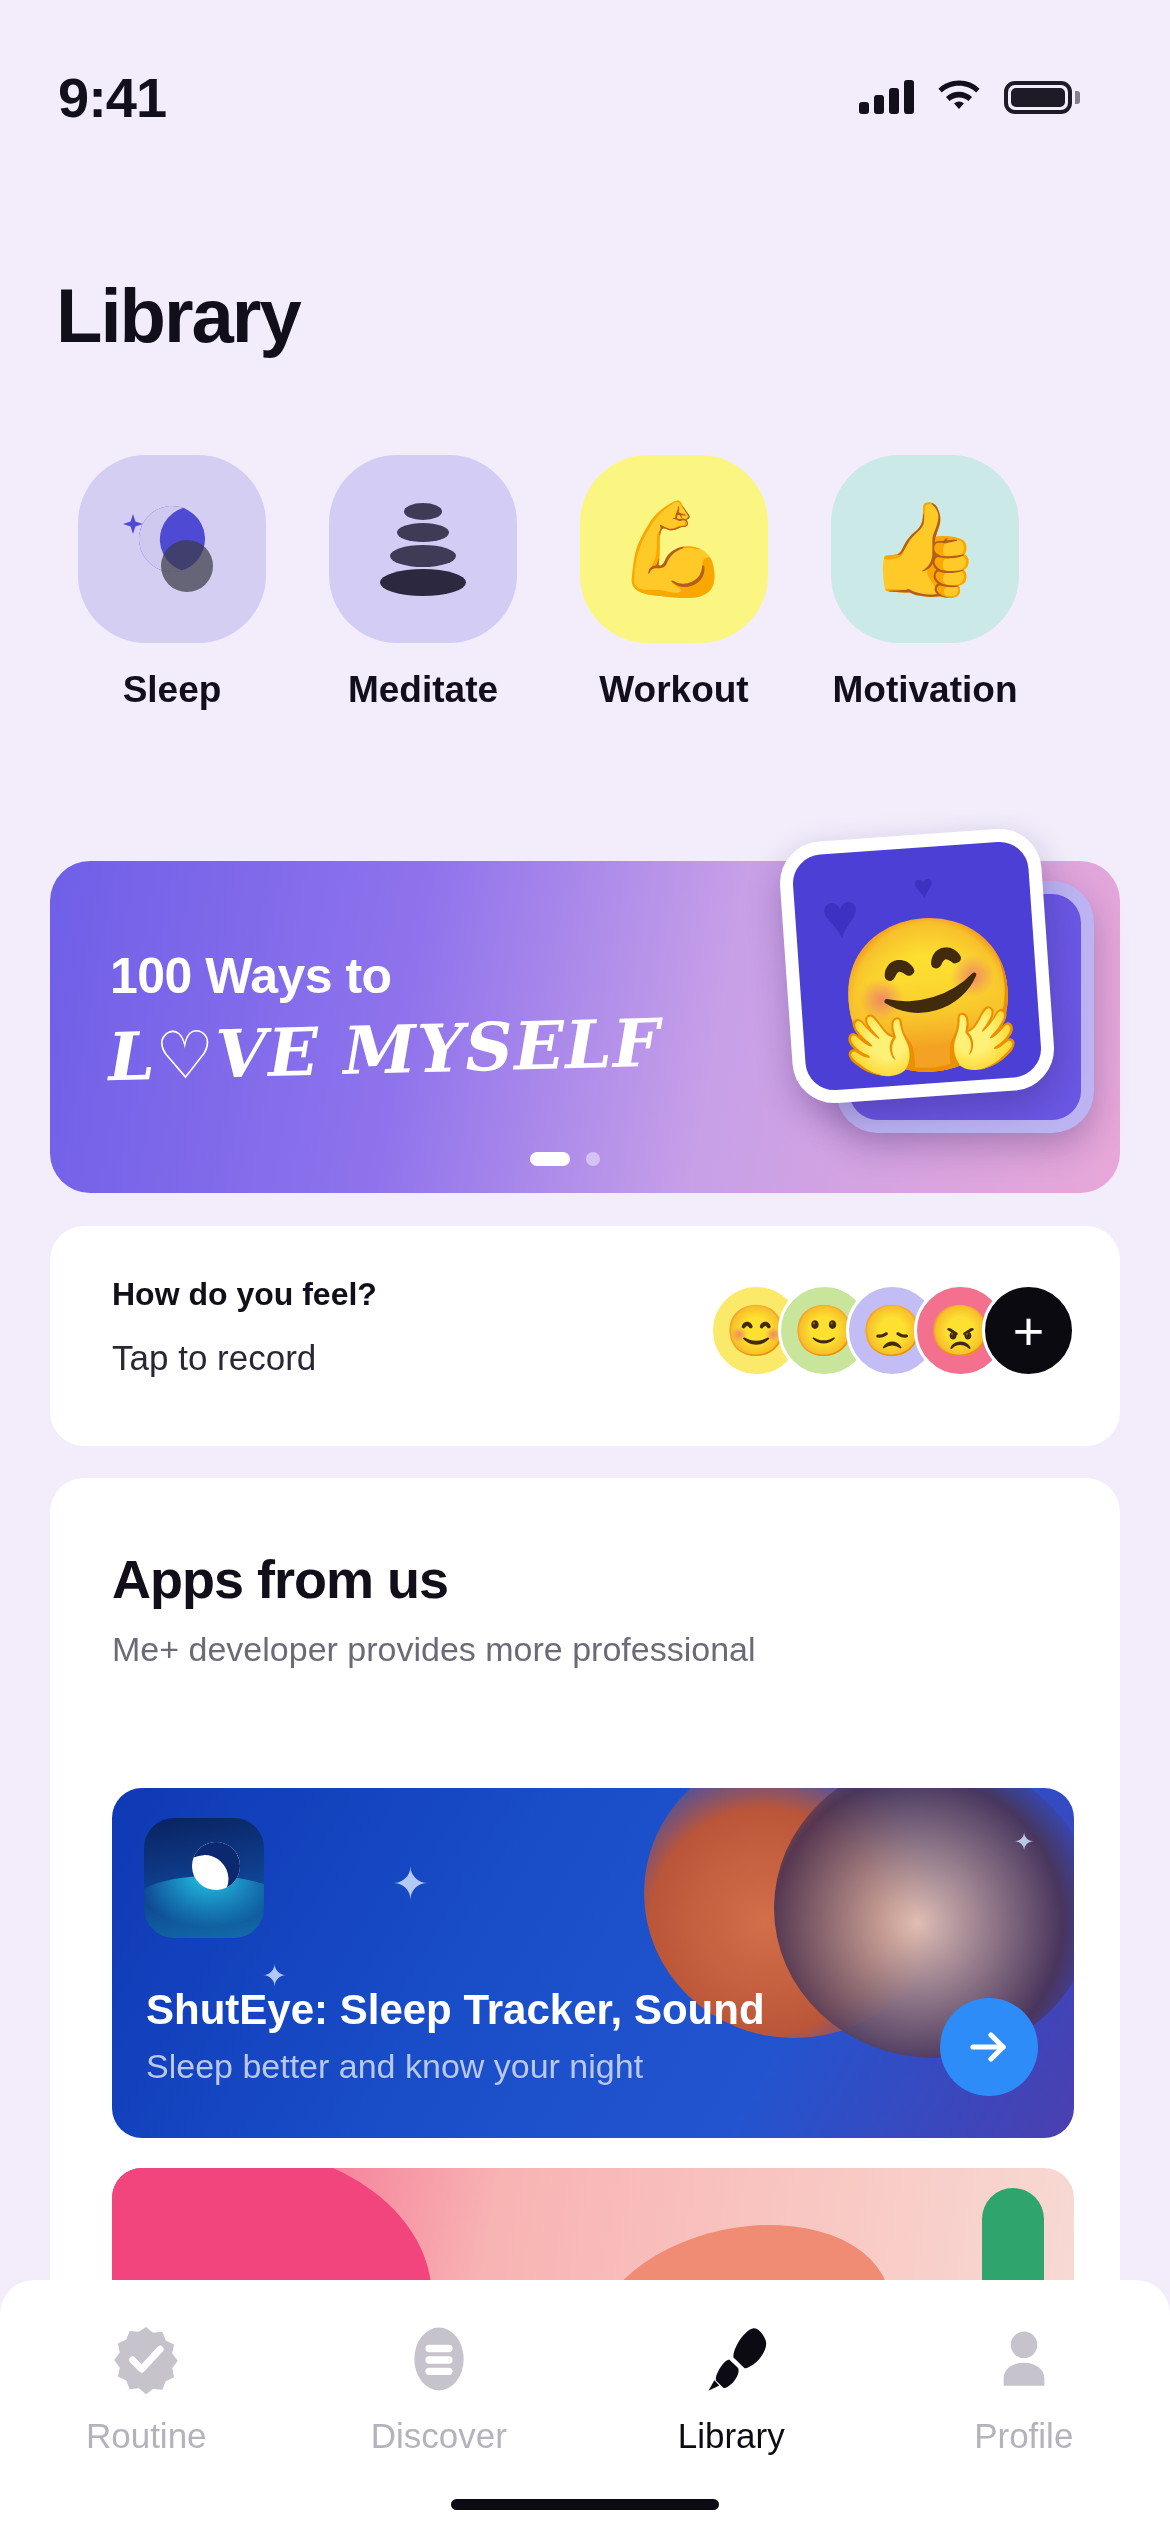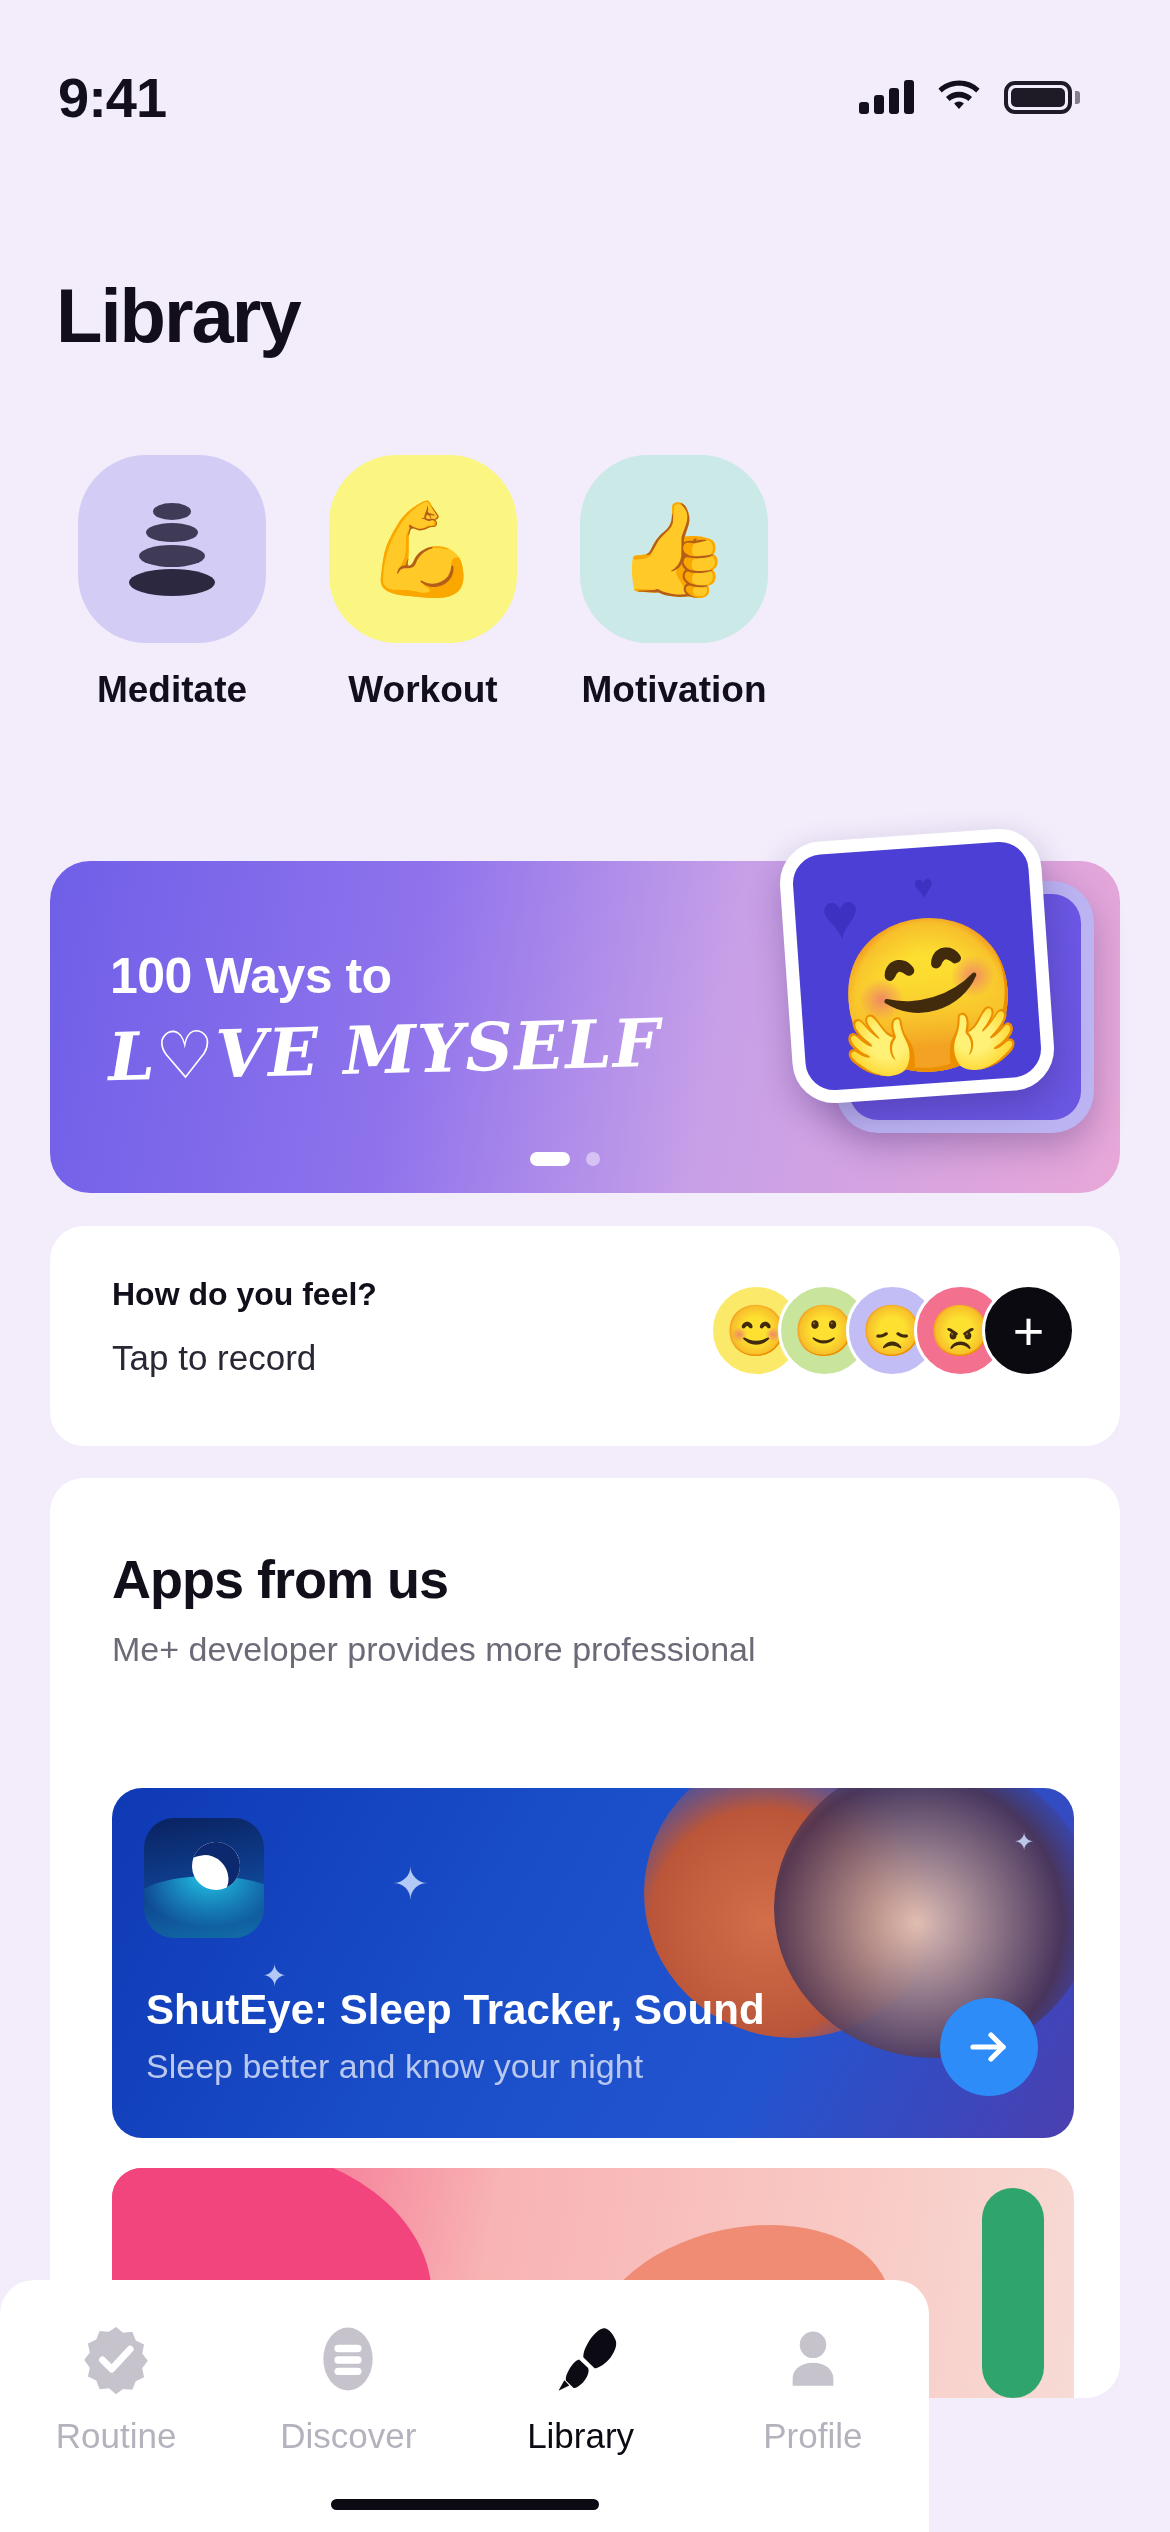--- a/index.html
+++ b/index.html
@@ -150,21 +150,21 @@
 
   .two-shape { position: absolute; border-radius: 50%; }
   .t1 { left: -10px; top: -20px; width: 330px; height: 300px; background: #f2447d; border-radius: 0 60% 60% 0 / 0 50% 50% 0; }
   .t2 { left: 120px; top: 150px; width: 90px; height: 110px; background: #a347f5; border-radius: 40px; }
   .t4 { right: 30px; top: 20px; width: 62px; height: 210px; background: #2fa56d; border-radius: 40px; }
   .t5 { left: 480px; top: 60px; width: 300px; height: 190px; background: #f08b74; border-radius: 50% 50% 20% 20%; transform: rotate(-12deg); }
   .t6 { left: 600px; top: 210px; width: 120px; height: 130px; background: #8a3a2a; border-radius: 60px 60px 20px 20px; }
 
   
   .tabbar {
-    position: absolute; bottom: 0; left: 0; width: 929px; height: 252px;
+    position: absolute; bottom: 0; left: 0; width: 1170px; height: 252px;
     background: #fff; border-top-left-radius: 34px; border-top-right-radius: 34px;
     display: flex; align-items: flex-start; padding-top: 42px;
   }
   .tab { flex: 1; display: flex; flex-direction: column; align-items: center; gap: 20px; }
   .tab-ico { height: 74px; display: flex; align-items: center; justify-content: center; }
   .tab-ico svg { height: 74px; }
   .tab-label { font-size: 35px; color: #b5b2bd; }
   .tab.active .tab-label { color: #0c0a13; }
   .home-ind { position: absolute; bottom: 22px; left: 50%; transform: translateX(-50%); width: 268px; height: 11px; background: #0c0a13; border-radius: 8px; }
 </style>
@@ -191,20 +191,30 @@
           </div>
           <div class="batt-tip"></div>
       </div>
     </div>
   </div>
 
   <div class="page-title">Library</div>
 
   <div class="cats">
 
+    <div class="cat">
+      <div class="cat-ico" style="background:#d5cef3">
+        <div class="i-sleep">
+            <div class="star"></div>
+            <div class="moon"></div>
+            <div class="dot"></div>
+          </div>
+      </div>
+      <div class="cat-label">Sleep</div>
+    </div>
 
 
     <div class="cat">
       <div class="cat-ico" style="background:#d3cdf5">
         <div class="i-stone">
             <b></b>
             <b></b>
             <b></b>
             <b></b>
           </div>

